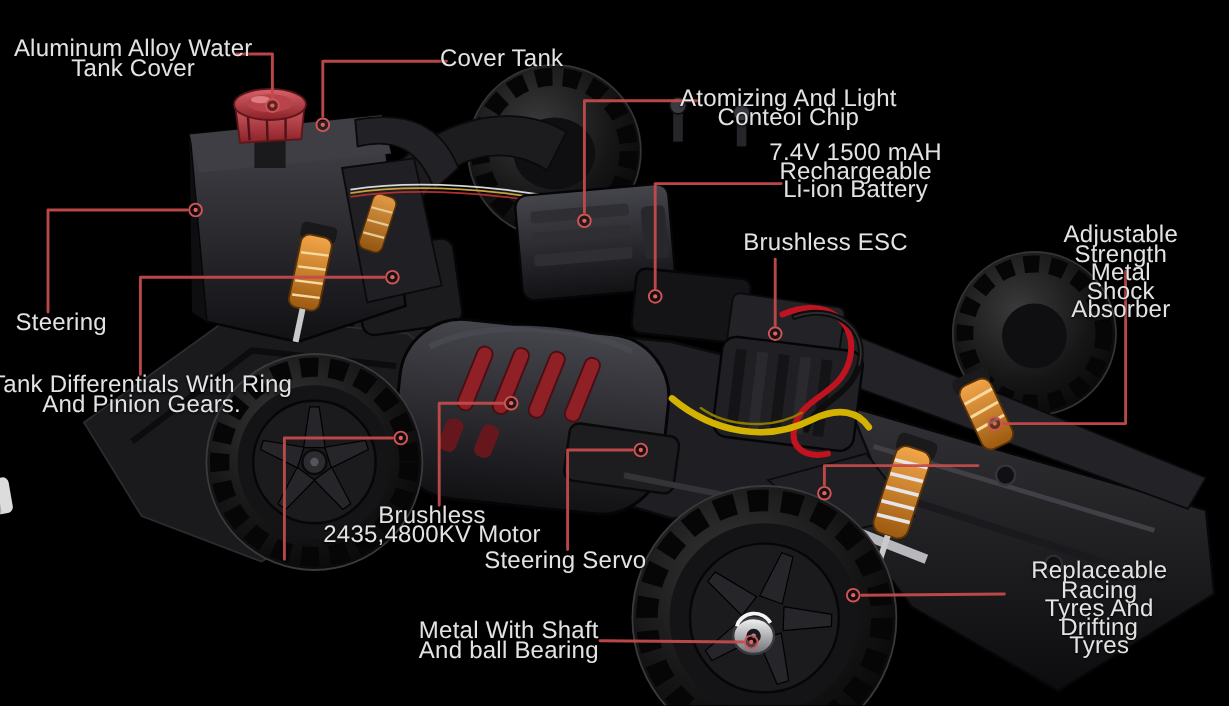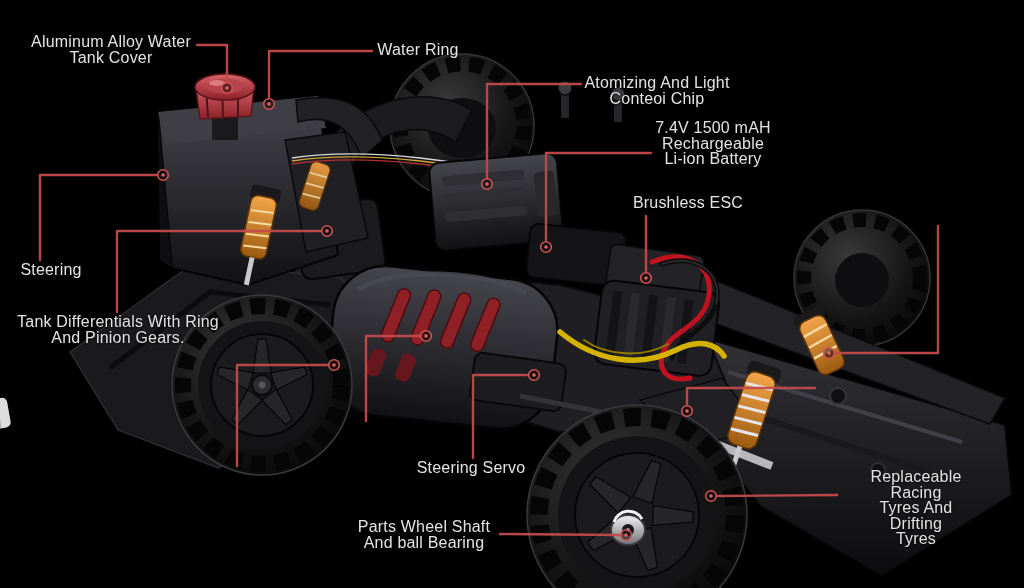--- a/index.html
+++ b/index.html
@@ -3,21 +3,21 @@
 <meta charset="utf-8">
 <style>
   html,body{margin:0;padding:0;background:#000;}
   .stage{
     position:relative;width:1024px;height:588px;overflow:hidden;
     background:#000;font-family:"Liberation Sans", sans-serif;
   }
   .art{position:absolute;left:0;top:0;width:1024px;height:588px;}
   .label{
     position:absolute;transform:translateX(-50%);
-    color:#e3e3e3;font-size:16px;line-height:15.5px;letter-spacing:.2px;
+    color:#e3e3e3;font-size:20px;line-height:15.5px;letter-spacing:.2px;
     text-align:center;white-space:pre-line;
     text-shadow:0 1px 2px rgba(0,0,0,.9);
     z-index:3;pointer-events:none;
   }
   .leader{stroke:#c44b4b;stroke-width:2.4;fill:none;stroke-linecap:round;stroke-linejoin:round;opacity:.95;}
   .dot-ring{fill:rgba(24,6,6,.55);stroke:#d05555;stroke-width:1.6;}
   .dot-core{fill:#da6464;}
 </style>
 </head>
 <body>
@@ -316,30 +316,34 @@
         </g>
       <g>
           <circle class="dot-ring" cx="711" cy="496" r="5.3"></circle>
           <circle class="dot-core" cx="711" cy="496" r="1.8"></circle>
         </g>
     </g>
   </svg>
 
   <div class="label" style="left:111px;top:34px">Aluminum Alloy Water
 Tank Cover</div>
-  <div class="label" style="left:418px;top:42px">Water Ring</div>
+  <div class="label" style="left:418px;top:42px">Cover Tank</div>
   <div class="label" style="left:657px;top:75px">Atomizing And Light
 Conteoi Chip</div>
   <div class="label" style="left:713px;top:120px">7.4V 1500 mAH
 Rechargeable
 Li-ion Battery</div>
   <div class="label" style="left:688px;top:195px">Brushless ESC</div>
+  <div class="label" style="left:934px;top:189px">Adjustable Strength
+Metal Shock Absorber</div>
   <div class="label" style="left:51px;top:262px">Steering</div>
   <div class="label" style="left:118px;top:314px">Tank Differentials With Ring
 And Pinion Gears.</div>
+  <div class="label" style="left:360px;top:423px">Brushless
+2435,4800KV Motor</div>
   <div class="label" style="left:471px;top:460px">Steering Servo</div>
-  <div class="label" style="left:424px;top:519px">Parts Wheel Shaft
+  <div class="label" style="left:424px;top:519px">Metal With Shaft
 And ball Bearing</div>
   <div class="label" style="left:916px;top:469px">Replaceable Racing
 Tyres And Drifting
 Tyres</div>
 
 </div>
 
 </body></html>

